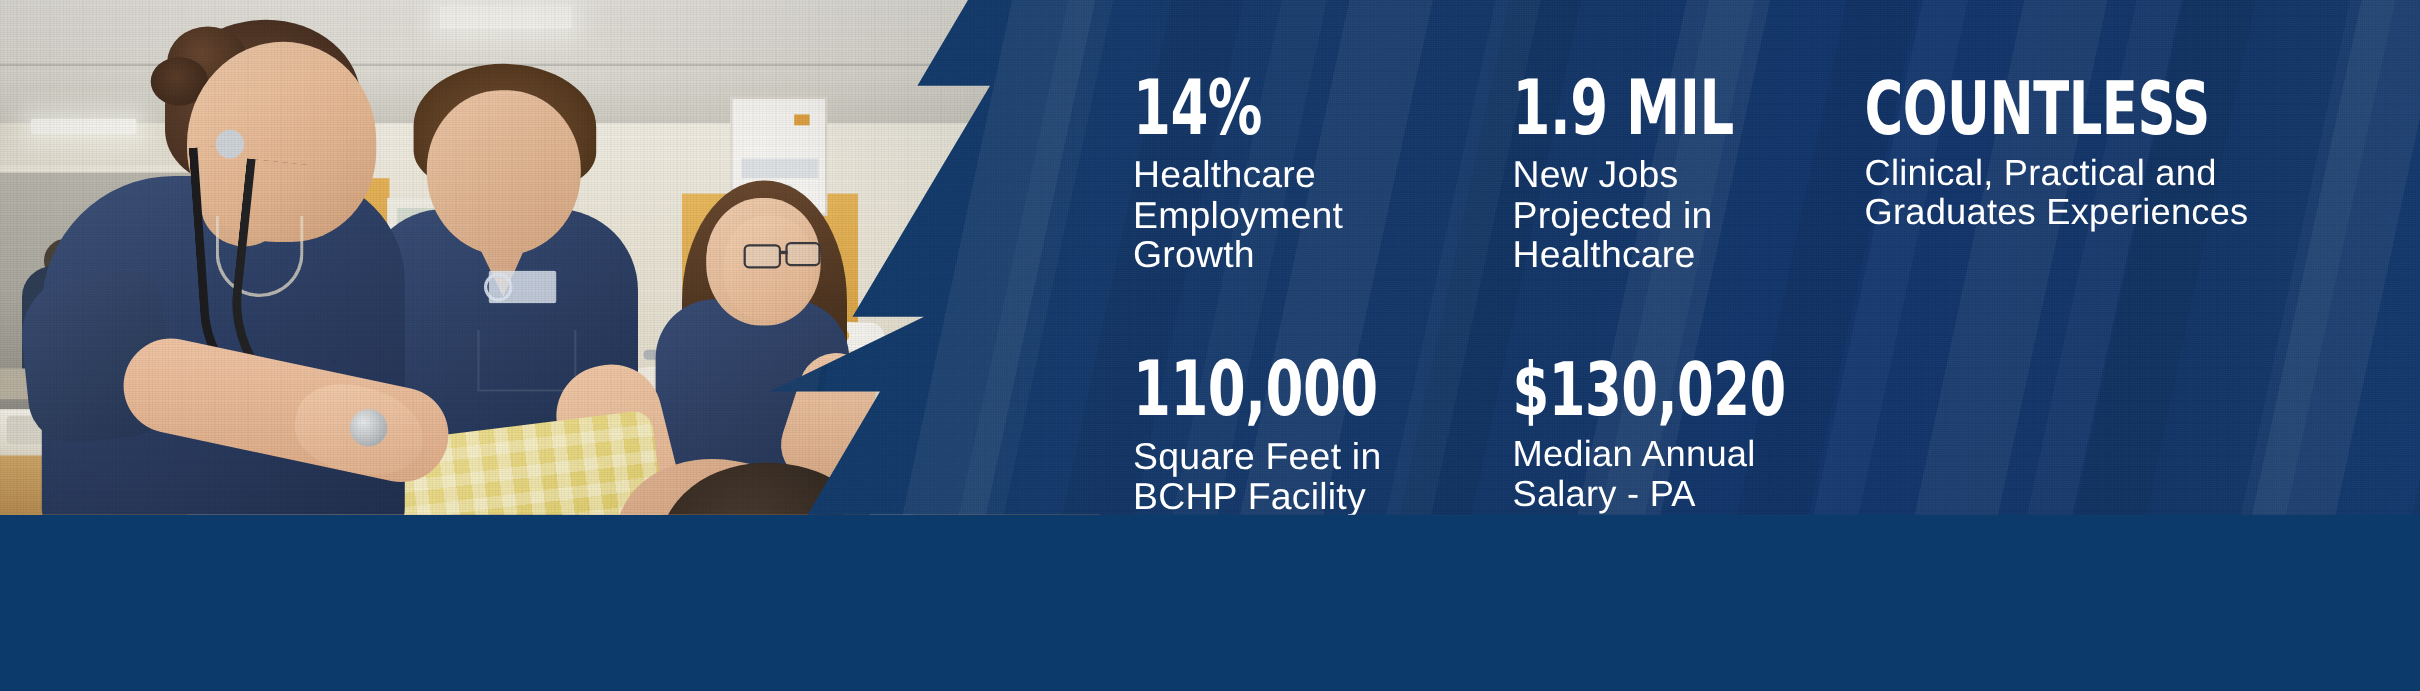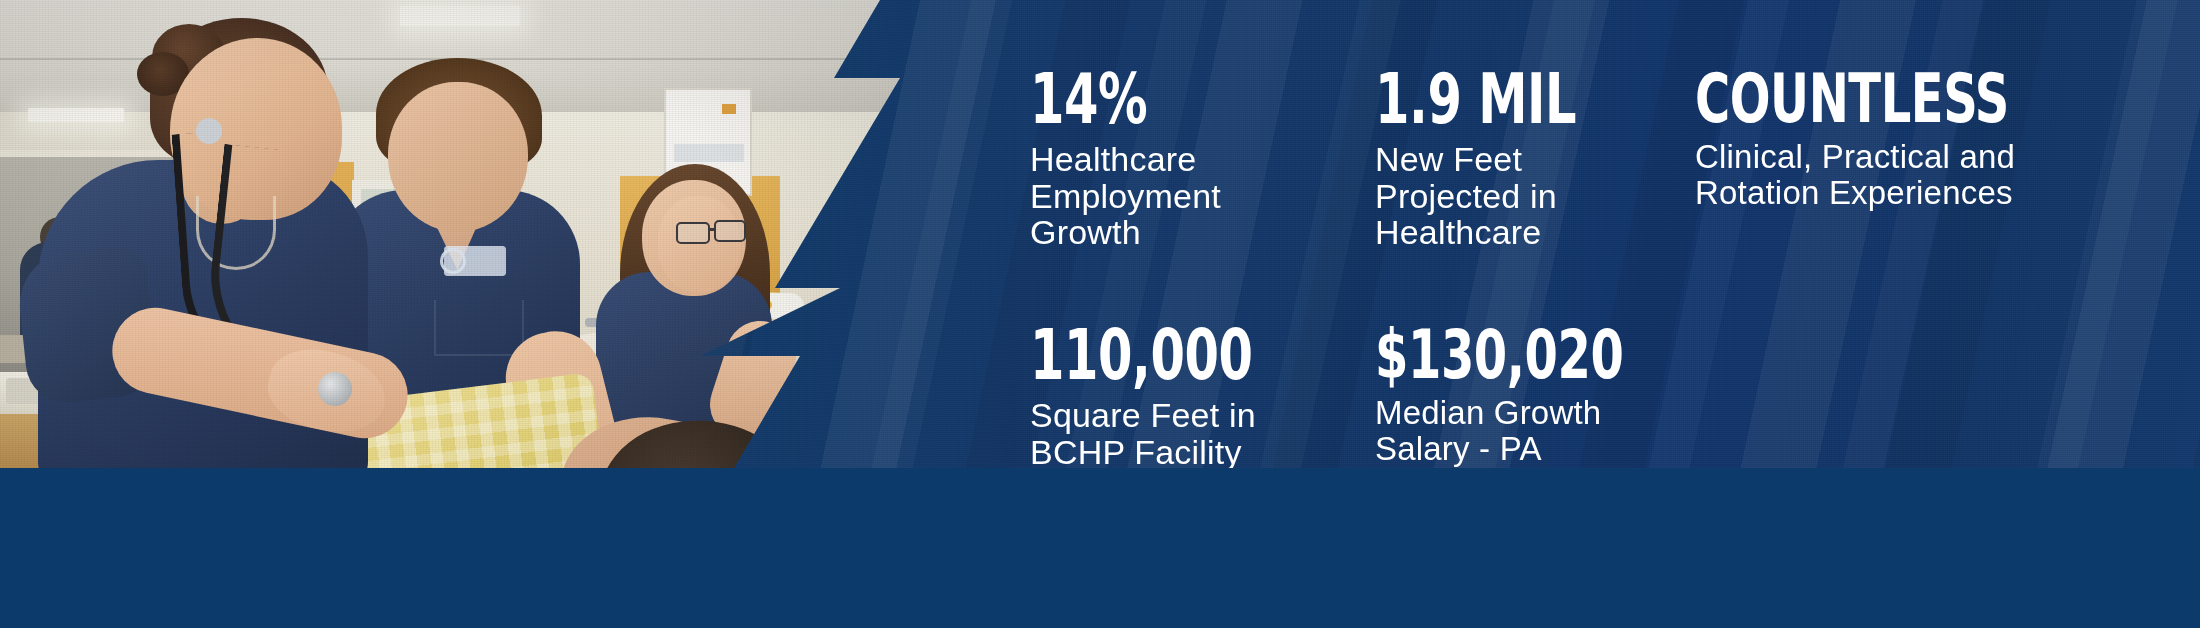--- a/index.html
+++ b/index.html
@@ -656,38 +656,38 @@
 
     <div class="stat">
       <div class="stat-number">14%</div>
       <div class="stat-label">Healthcare
 Employment
 Growth</div>
     </div>
 
     <div class="stat">
       <div class="stat-number">1.9 MIL</div>
-      <div class="stat-label">New Feet
+      <div class="stat-label">New Jobs
 Projected in
 Healthcare</div>
     </div>
 
     <div class="stat stat-wide">
       <div class="stat-number">COUNTLESS</div>
       <div class="stat-label">Clinical, Practical and
-Rotation Experiences</div>
+Graduates Experiences</div>
     </div>
 
     <div class="stat row2">
       <div class="stat-number">110,000</div>
       <div class="stat-label">Square Feet in
 BCHP Facility</div>
     </div>
 
 
     <div class="stat row2 stat-wide">
       <div class="stat-number">$130,020</div>
-      <div class="stat-label">Median Growth
+      <div class="stat-label">Median Annual
 Salary - PA</div>
     </div>
 
   </div>
 </div>
 
 </body></html>

